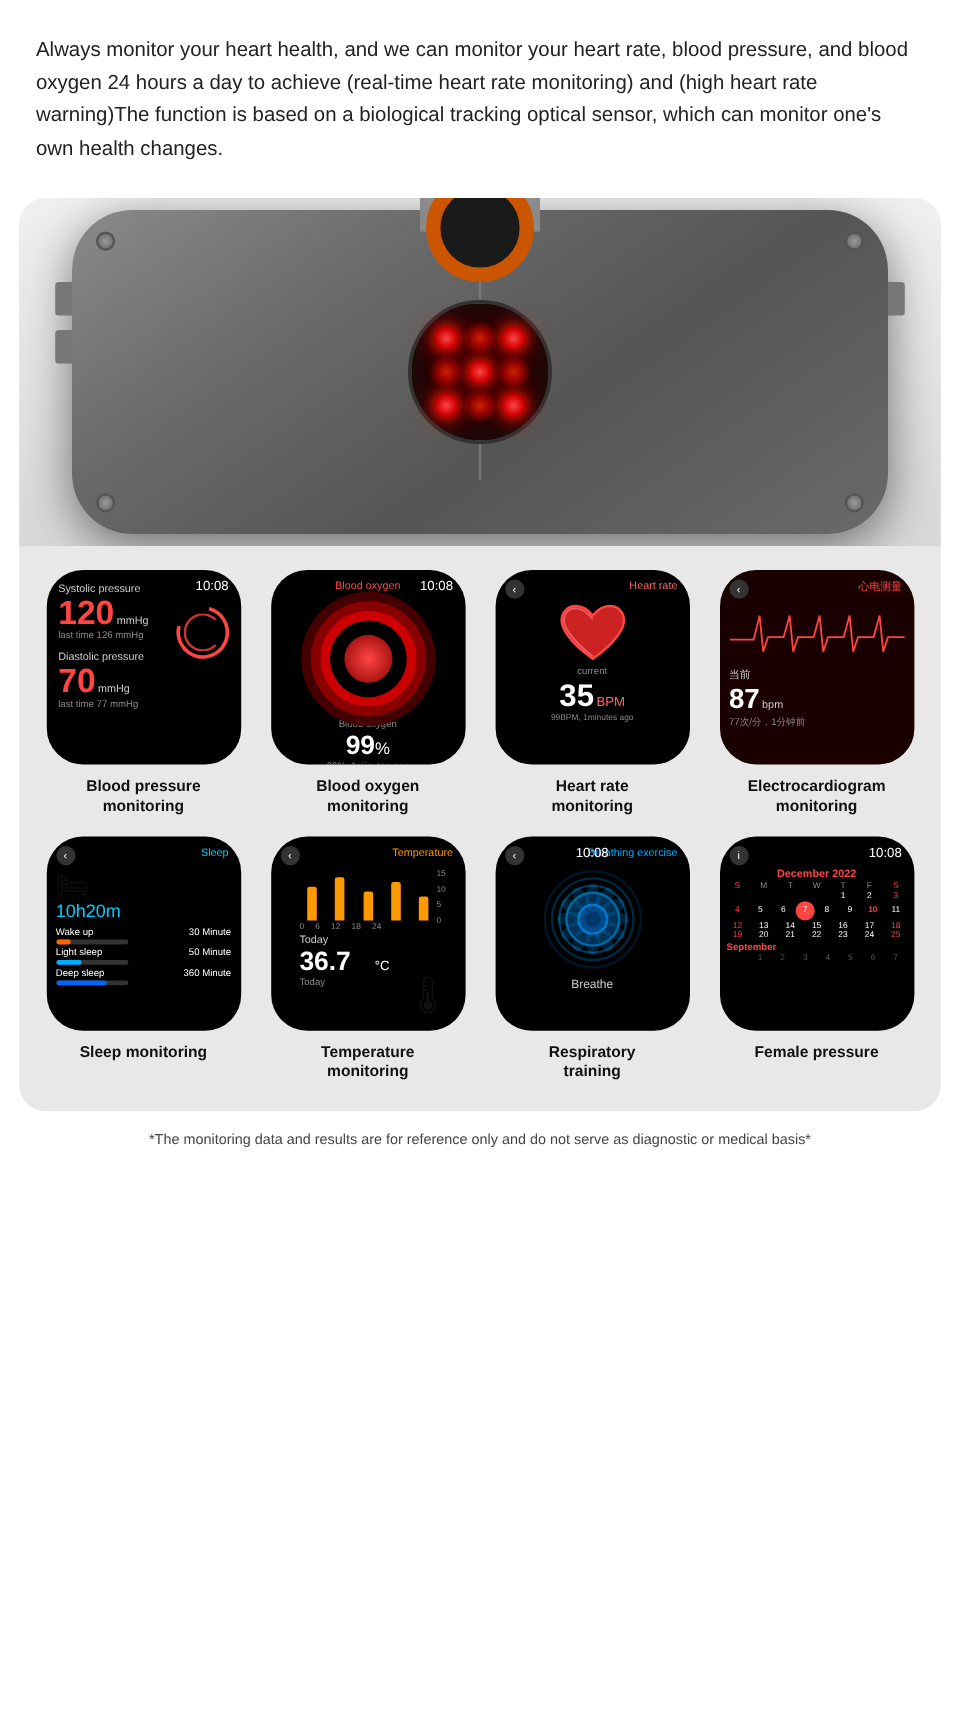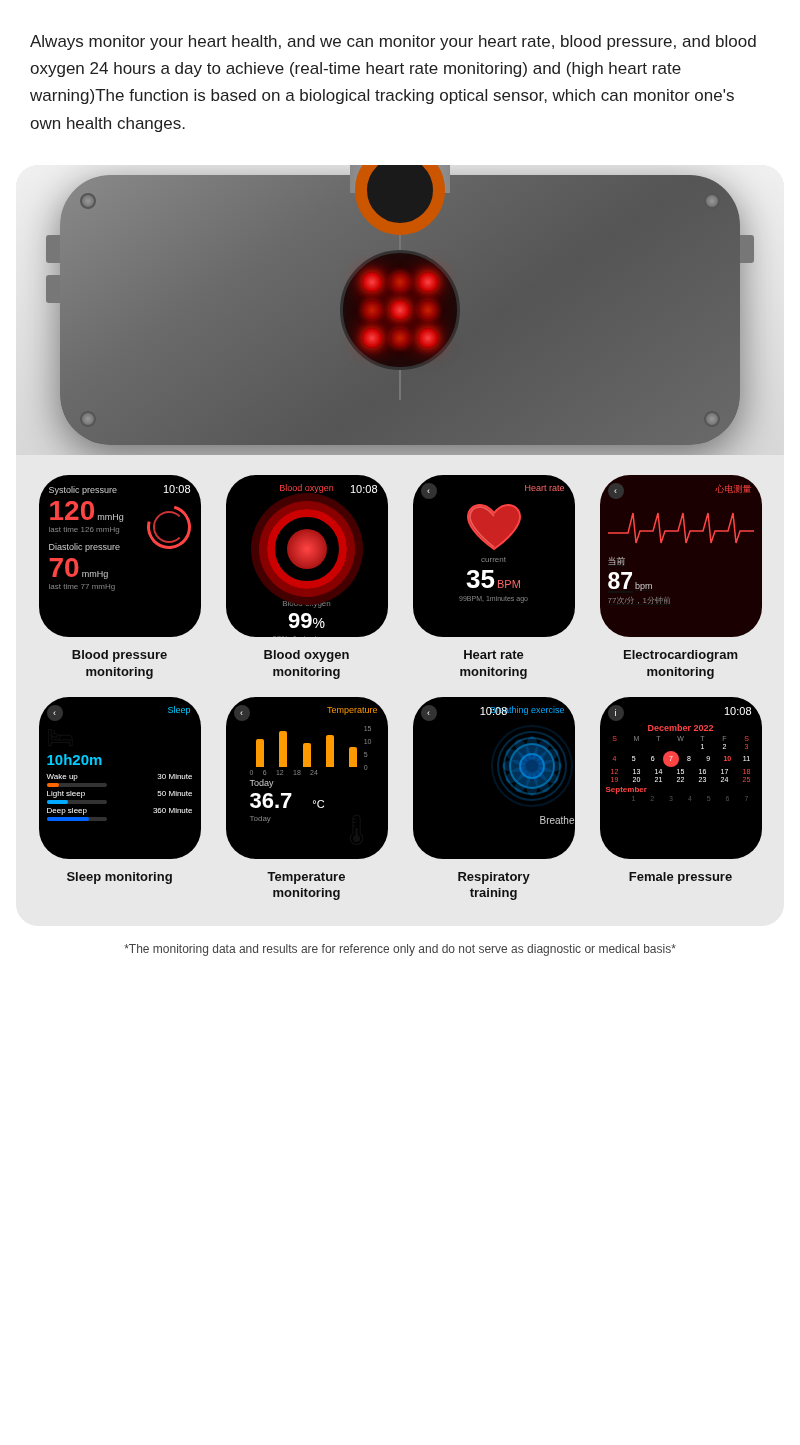--- a/index.html
+++ b/index.html
@@ -408,21 +408,21 @@
           <div style="color:#888;font-size:7px;">99BPM, 1minutes ago</div>
         </div>
       </div>
       <div class="feature-label">Heart rate<br>monitoring</div>
     </div>
 
     <div class="feature-item">
       <div class="watch-screen" style="background:#1a0000;">
         <div class="ecg-back-btn">‹</div>
         <div style="position:absolute;top:8px;right:10px;color:#ff4444;font-size:9px;">心电测量</div>
-        <div style="padding:8px;padding-top:28px;text-decoration:underline;">
+        <div style="padding:8px;padding-top:28px;">
           <svg width="146" height="48" viewBox="0 0 146 48">
             <polyline points="0,30 15,30 20,30 25,10 28,40 32,28 40,28 45,28 50,10 53,40 57,28 65,28 70,28 75,10 78,40 82,28 90,28 95,28 100,10 103,40 107,28 115,28 120,28 125,10 128,40 132,28 140,28 146,28" fill="none" stroke="#ff4444" stroke-width="1.5"></polyline>
           </svg>
           <div style="color:#ccc;font-size:9px;">当前</div>
           <div style="display:flex;align-items:baseline;gap:2px;">
             <span style="color:#fff;font-size:23px;font-weight:700;">87</span>
             <span style="color:#ccc;font-size:9px;">bpm</span>
           </div>
           <div style="color:#888;font-size:8px;">77次/分，1分钟前</div>
         </div>
@@ -433,21 +433,21 @@
   </div>
 
   <div class="feature-grid" style="margin-top:16px;">
 
     <div class="feature-item">
       <div class="watch-screen">
         <div class="sleep-back-btn">‹</div>
         <div style="position:absolute;top:8px;right:10px;color:#00ccff;font-size:9px;">Sleep</div>
         <div style="padding:8px;padding-top:28px;">
           <div style="font-size:22px;">🛏</div>
-          <div style="color:#00ccff;font-size:15px;font-weight:700;">10h20m</div>
+          <div style="color:#00ccff;font-size:15px;font-weight:400;">10h20m</div>
           <div style="margin-top:4px;">
             <div class="sleep-row">
               <span class="sleep-row-label">Wake up</span>
               <span class="sleep-row-value">30 Minute</span>
             </div>
             <div class="sleep-bar-bg">
                 <div class="sleep-bar-wake"></div>
               </div>
             <div class="sleep-row">
               <span class="sleep-row-label">Light sleep</span>
@@ -515,21 +515,21 @@
           <div style="position:absolute;right:12px;bottom:12px;font-size:30px;">🌡</div>
         </div>
       </div>
       <div class="feature-label">Temperature<br>monitoring</div>
     </div>
 
     <div class="feature-item">
       <div class="watch-screen">
         <div class="breath-back-btn">‹</div>
         <div style="position:absolute;top:8px;right:10px;color:#00aaff;font-size:9px;">Breathing exercise</div>
-        <div style="display:flex;flex-direction:column;align-items:flex-end;padding-top:26px;">
+        <div style="display:flex;flex-direction:column;align-items:center;padding-top:26px;">
 
           <div style="position:relative;width:86px;height:86px;margin-bottom:6px;">
             <svg width="86" height="86" viewBox="0 0 86 86">
               <circle cx="43" cy="43" r="40" fill="none" stroke="rgba(0,150,255,0.15)" stroke-width="2"></circle>
               <circle cx="43" cy="43" r="34" fill="none" stroke="rgba(0,160,255,0.25)" stroke-width="2"></circle>
               <circle cx="43" cy="43" r="28" fill="none" stroke="rgba(0,170,255,0.35)" stroke-width="2"></circle>
               <circle cx="43" cy="43" r="22" fill="rgba(0,120,220,0.2)" stroke="rgba(0,180,255,0.5)" stroke-width="2"></circle>
 
               <g opacity="0.7">
                 <ellipse cx="43" cy="25" rx="6" ry="12" fill="rgba(0,150,255,0.3)" transform="rotate(0 43 43)"></ellipse>

